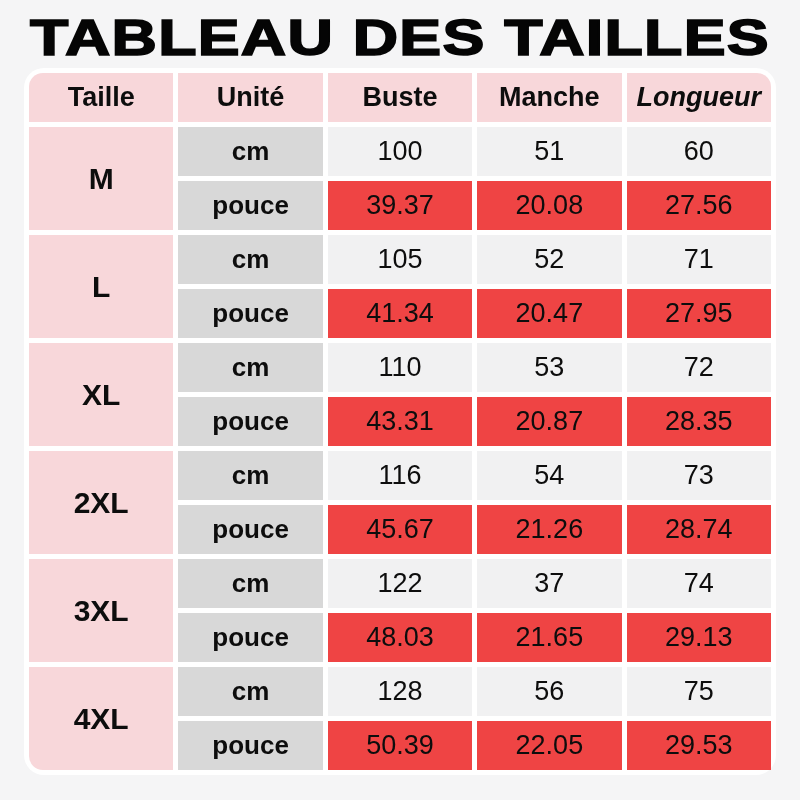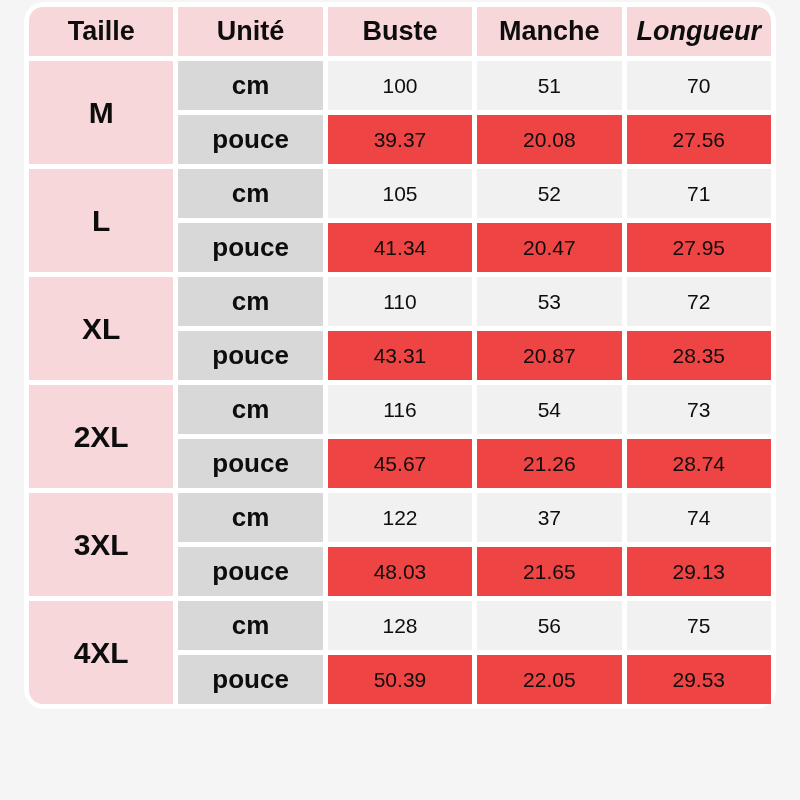--- a/index.html
+++ b/index.html
@@ -60,31 +60,36 @@
     font-size: 30px;
     font-weight: bold;
   }
   td.size.size-last { border-bottom-left-radius: 14px; }
   td.unit {
     background: #d8d8d8;
     font-size: 26px;
     font-weight: bold;
   }
   td.num {
-    font-size: 21px;
+    font-size: 27px;
     font-weight: normal;
   }
   td.num.light { background: #f1f1f2; }
   td.num.white { background: #ef4444; }
 </style>
 </head>
 <body>
 
 <div class="page">
 
+  <div class="title-wrap">
+    <svg class="title-svg" width="748" height="56" viewBox="0 0 748 56">
+      <text x="2" y="45" font-size="50" textLength="740" lengthAdjust="spacingAndGlyphs">TABLEAU DES TAILLES</text>
+    </svg>
+  </div>
 
   <div class="card">
     <table class="size-table">
       <colgroup>
         <col style="width:20%">
           <col style="width:20%">
           <col style="width:20%">
           <col style="width:20%">
           <col style="width:20%">
       </colgroup>
@@ -97,21 +102,21 @@
           <th class="last">Longueur</th>
         </tr>
       </thead>
       <tbody>
 
         <tr>
           <td class="size" rowspan="2">M</td>
           <td class="unit">cm</td>
           <td class="num light">100</td>
           <td class="num light">51</td>
-          <td class="num light">70</td>
+          <td class="num light">60</td>
         </tr>
         <tr>
           <td class="unit">pouce</td>
           <td class="num white">39.37</td>
           <td class="num white">20.08</td>
           <td class="num white">27.56</td>
         </tr>
 
         <tr>
           <td class="size" rowspan="2">L</td>

